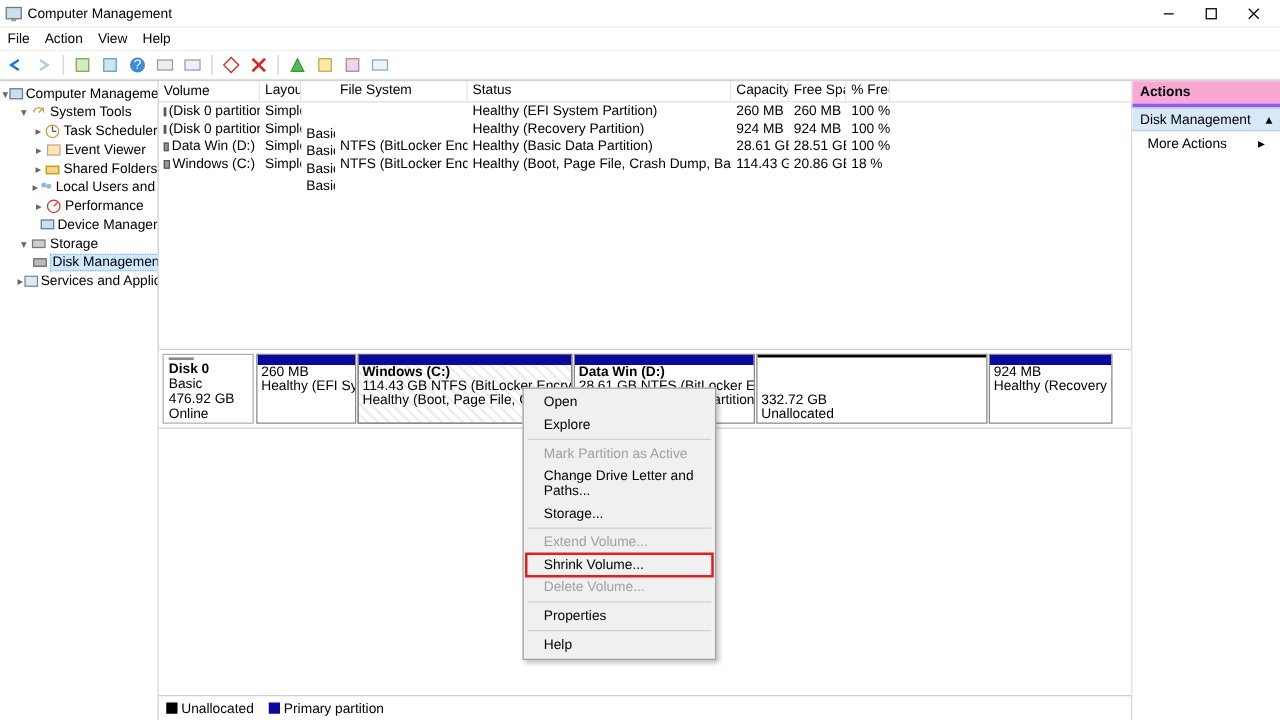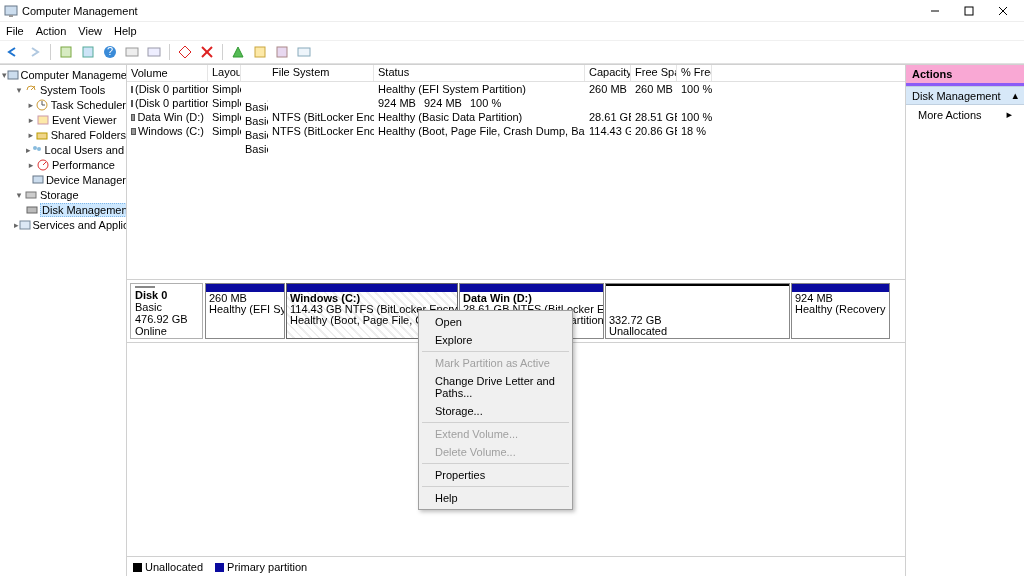--- a/index.html
+++ b/index.html
@@ -307,20 +307,21 @@
             <div class="col pfree">100 %</div>
           </div>
           <div class="vol-row">
             <div class="col vname">
               <span class="disk-ic"></span>
               <span>(Disk 0 partition 4)</span>
             </div>
             <div class="col layout">Simple</div>
             <div class="col type">Basic</div>
             <div class="col fs"></div>
+            <div class="col status">Healthy (Recovery Partition)</div>
             <div class="col cap">924 MB</div>
             <div class="col free">924 MB</div>
             <div class="col pfree">100 %</div>
           </div>
           <div class="vol-row">
             <div class="col vname">
               <span class="disk-ic"></span>
               <span>Data Win (D:)</span>
             </div>
             <div class="col layout">Simple</div>
@@ -419,18 +420,19 @@
 
 <div class="ctxmenu" id="ctx">
     <div class="mi">Open</div>
     <div class="mi">Explore</div>
     <div class="sep"></div>
     <div class="mi disabled">Mark Partition as Active</div>
     <div class="mi">Change Drive Letter and Paths...</div>
     <div class="mi">Storage...</div>
     <div class="sep"></div>
     <div class="mi disabled">Extend Volume...</div>
+    <div class="mi hl">Shrink Volume...</div>
     <div class="mi disabled">Delete Volume...</div>
     <div class="sep"></div>
     <div class="mi">Properties</div>
     <div class="sep"></div>
     <div class="mi">Help</div>
   </div>
 
 </body></html>

